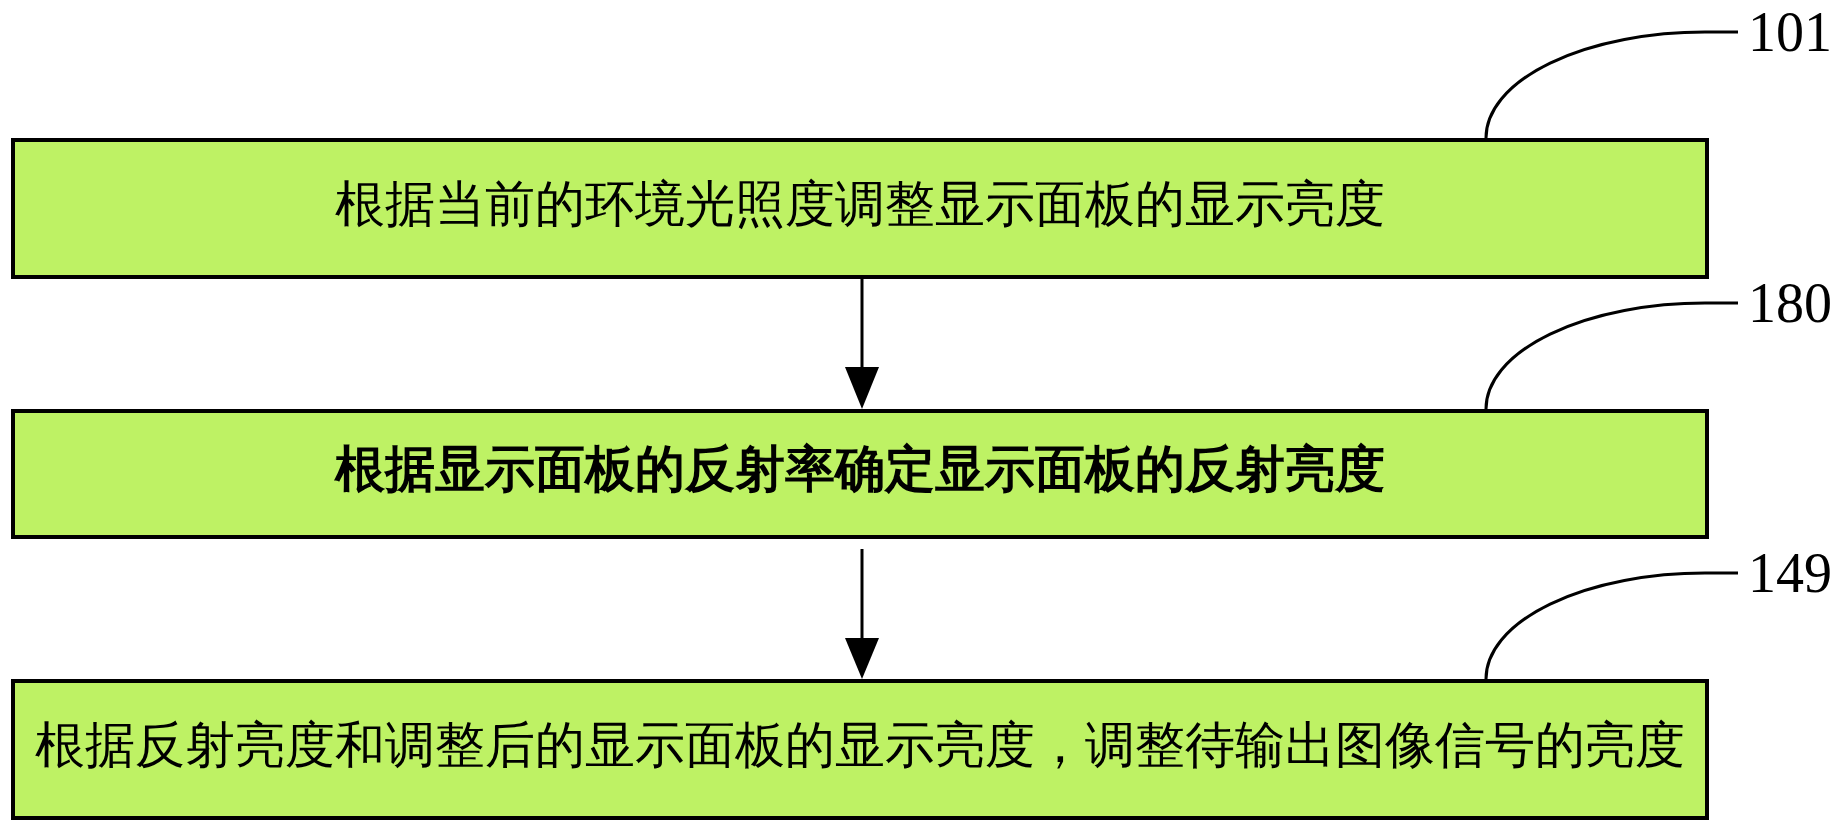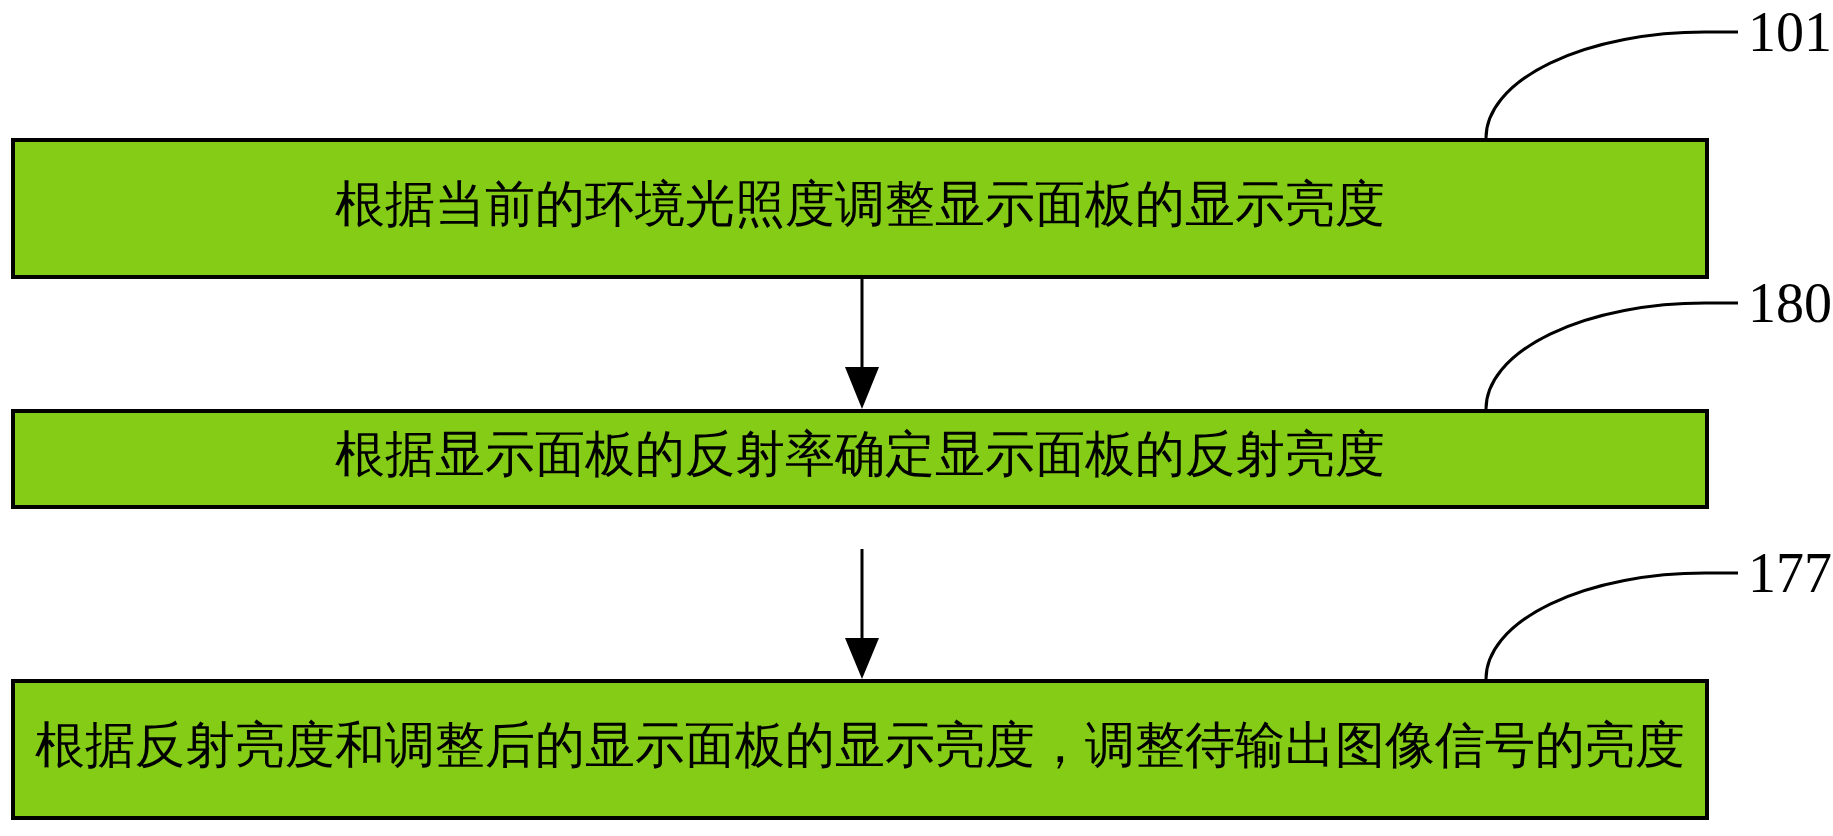--- a/index.html
+++ b/index.html
@@ -15,27 +15,27 @@
     position: absolute;
     left: 0; top: 0;
     width: 1833px; height: 836px;
   }
   .step-box {
     position: absolute;
     left: 11px;
     width: 1698px;
     box-sizing: border-box;
     border: 4px solid #000000;
-    background: #84cc16;
+    background: #bef264;
     display: flex;
     align-items: center;
     justify-content: center;
   }
   .box-1 { top: 138px; height: 141px; }
-  .box-2 { top: 409px; height: 100px; }
+  .box-2 { top: 409px; height: 130px; font-weight: bold; }
   .box-3 { top: 679px; height: 141px; text-align: right; }
   .step-text {
     font-size: 50px;
     line-height: 1;
     color: #000000;
     letter-spacing: 0px;
     white-space: nowrap;
     transform: translateY(-5px);
   }
   .ref-label {
@@ -80,15 +80,15 @@
   <div class="step-box box-2">
     <span class="step-text">根据显示面板的反射率确定显示面板的反射亮度</span>
   </div>
 
   <div class="step-box box-3">
     <span class="step-text">根据反射亮度和调整后的显示面板的显示亮度，调整待输出图像信号的亮度</span>
   </div>
 
   <div class="ref-label ref-101">101</div>
   <div class="ref-label ref-102">180</div>
-  <div class="ref-label ref-103">177</div>
+  <div class="ref-label ref-103">149</div>
 
 </div>
 
 </body></html>

